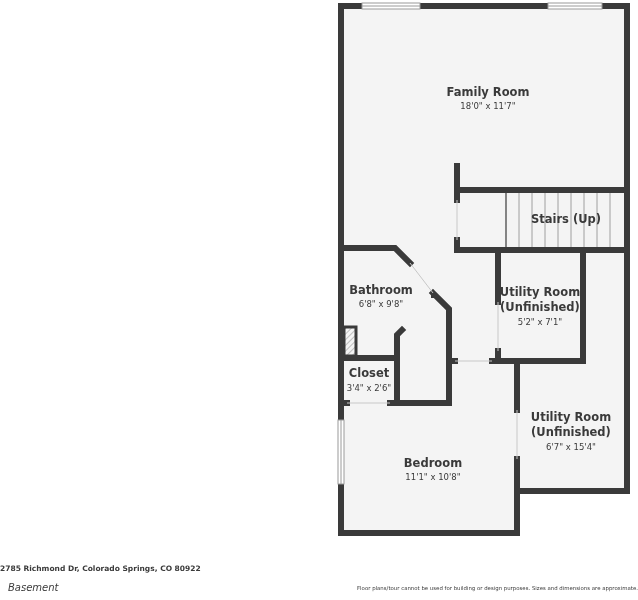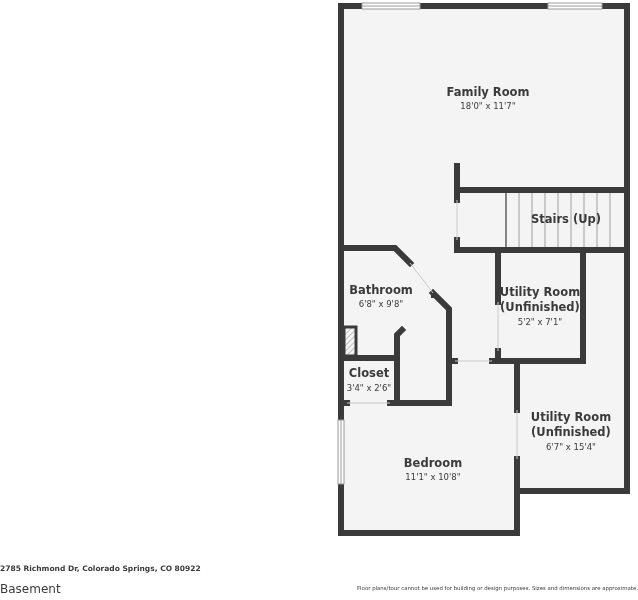--- a/index.html
+++ b/index.html
@@ -1,21 +1,21 @@
 <!DOCTYPE html>
 <html><head>
 <meta charset="utf-8">
 <style>
   html, body { margin: 0; padding: 0; background: #ffffff; }
   body { width: 638px; height: 600px; position: relative; overflow: hidden; font-family: "DejaVu Sans", sans-serif; }
   #plan { position: absolute; left: 0; top: 0; width: 638px; height: 600px; }
   .room-name { font-family: "DejaVu Sans", sans-serif; font-size: 11.5px; font-weight: bold; fill: #3a3a3a; }
   .room-dim { font-family: "DejaVu Sans", sans-serif; font-size: 8.5px; fill: #3a3a3a; }
   .footer-address { position: absolute; left: 0; top: 564px; font-size: 7.5px; color: #3a3a3a; font-weight: bold; }
-  .footer-level { position: absolute; left: 0; top: 582px; font-size: 12px; color: #3a3a3a; }
+  .footer-level { position: absolute; left: 8px; top: 582px; font-size: 10px; color: #3a3a3a; font-style: italic; }
   .footer-disclaimer { position: absolute; right: 0; top: 585px; font-size: 5.4px; color: #3a3a3a; white-space: nowrap; }
 </style>
 </head>
 <body>
 
 <svg id="plan" viewBox="0 0 638 600" xmlns="http://www.w3.org/2000/svg">
   <defs>
     <pattern id="hatch" patternUnits="userSpaceOnUse" width="4" height="4" patternTransform="rotate(45)">
       <line x1="0" y1="0" x2="0" y2="4" stroke="#9a9a9a" stroke-width="1.2"></line>
     </pattern>

